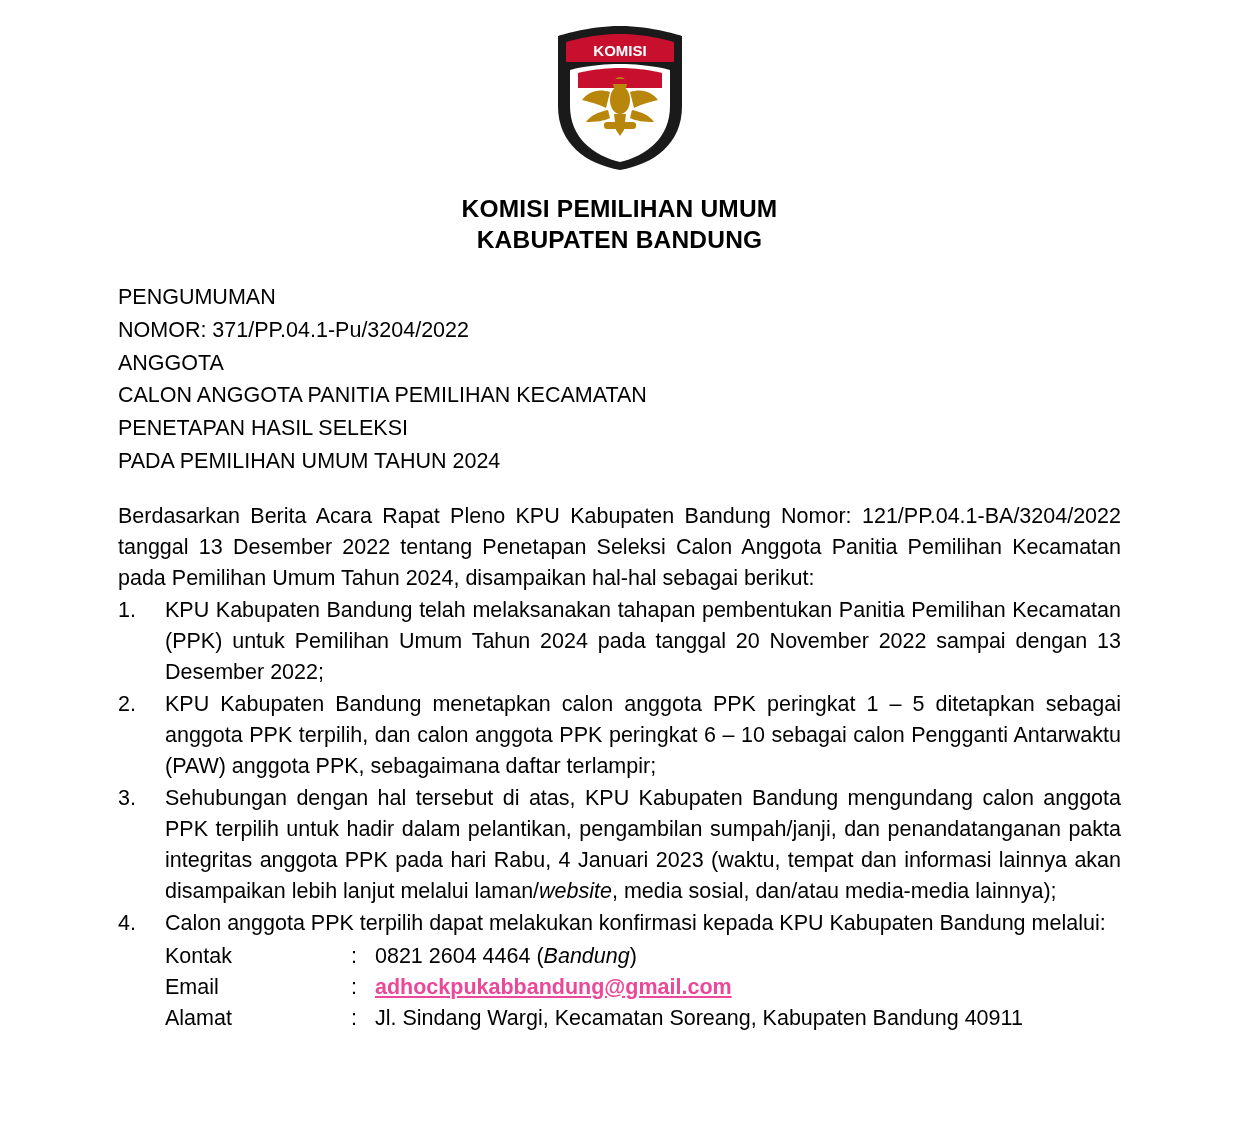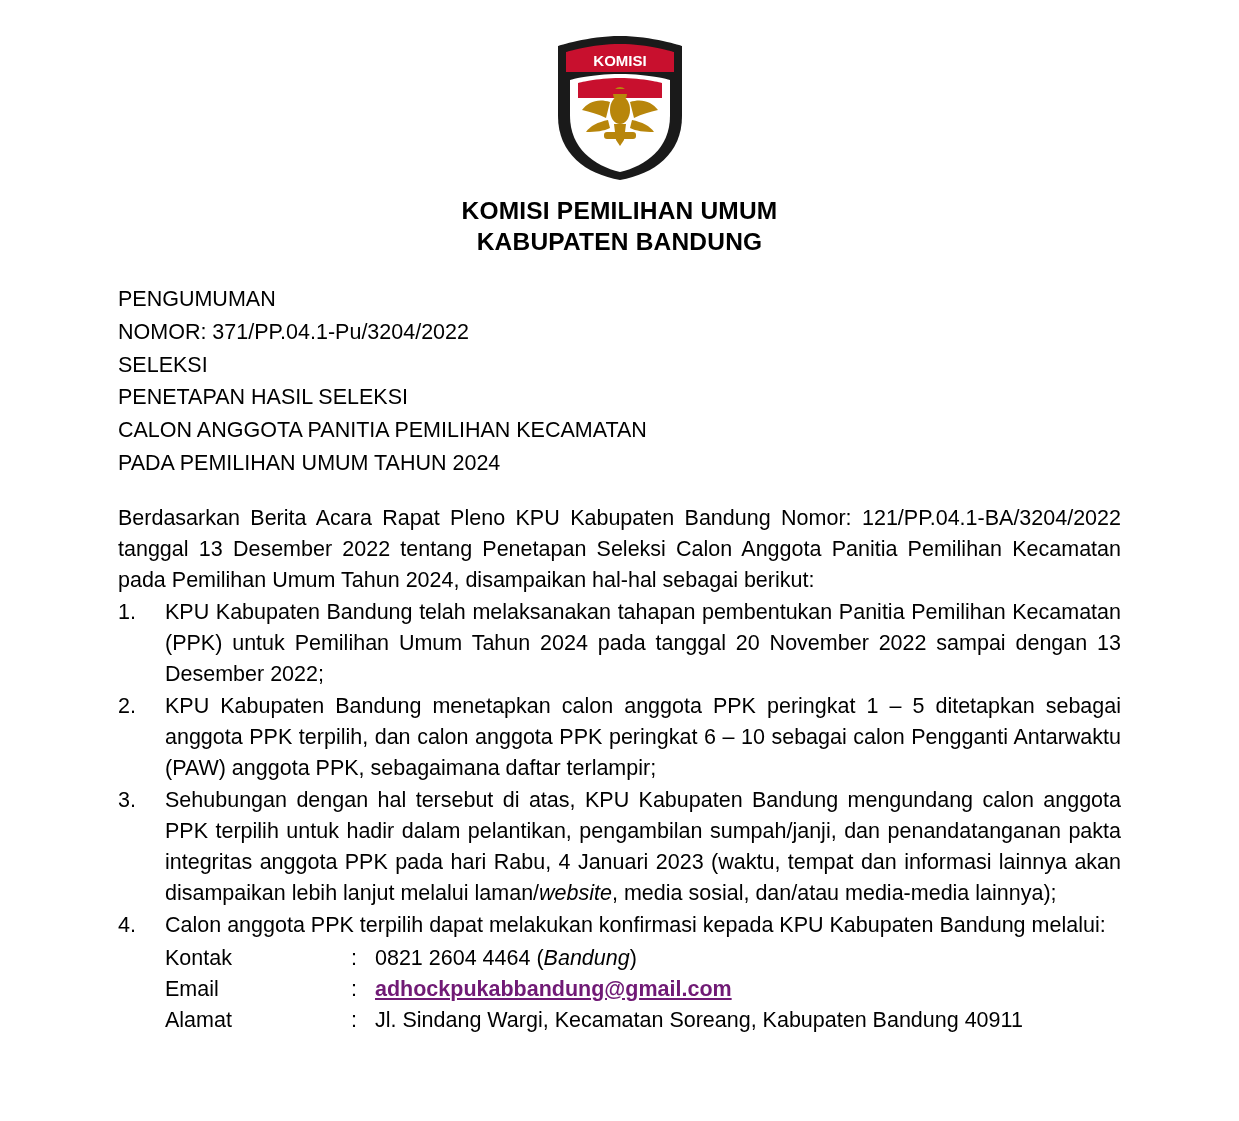--- a/index.html
+++ b/index.html
@@ -17,35 +17,35 @@
   .page {
     width: 1239px;
     height: 1121px;
     position: relative;
     box-sizing: border-box;
     padding: 0 118px;
   }
   .logo-wrap {
     display: flex;
     justify-content: center;
-    padding-top: 32px;
+    padding-top: 22px;
     text-align: right;
   }
   .logo {
     width: 152px;
     height: 152px;
     position: relative;
   }
   .org-title {
     text-align: center;
     font-weight: bold;
     font-size: 24.5px;
     line-height: 1.25;
     letter-spacing: 0.2px;
-    margin-top: 12px;
+    margin-top: 20px;
   }
   .org-title .line2 {
     display: block;
   }
   .announce {
     text-align: left;
     font-size: 21.5px;
     line-height: 1.52;
     margin-top: 26px;
   }
@@ -95,21 +95,21 @@
     flex: 0 0 178px;
   }
   .contact-sep {
     width: 16px;
     flex: 0 0 16px;
   }
   .contact-value {
     flex: 1 1 auto;
   }
   .email-link {
-    color: #701a75;
+    color: #ec4899;
     font-weight: bold;
     text-decoration: underline;
   }
   em { font-style: italic; }
 </style>
 </head>
 <body>
 
 <div class="page">
 
@@ -146,23 +146,23 @@
   </div>
 
   <div class="org-title">
     <span>KOMISI PEMILIHAN UMUM</span>
     <span class="line2">KABUPATEN BANDUNG</span>
   </div>
 
   <div class="announce">
     <div>PENGUMUMAN</div>
     <div>NOMOR: 371/PP.04.1-Pu/3204/2022</div>
-    <div>SELEKSI</div>
+    <div>ANGGOTA</div>
+    <div>CALON ANGGOTA PANITIA PEMILIHAN KECAMATAN</div>
     <div>PENETAPAN HASIL SELEKSI</div>
-    <div>CALON ANGGOTA PANITIA PEMILIHAN KECAMATAN</div>
     <div>PADA PEMILIHAN UMUM TAHUN 2024</div>
   </div>
 
   <div class="body-text">
 
     <div class="para">Berdasarkan Berita Acara Rapat Pleno KPU Kabupaten Bandung Nomor: 121/PP.04.1-BA/3204/2022 tanggal 13 Desember 2022 tentang Penetapan Seleksi Calon Anggota Panitia Pemilihan Kecamatan pada Pemilihan Umum Tahun 2024, disampaikan hal-hal sebagai berikut:</div>
 
     <ol class="numlist">
       <li>
         <span class="num">1.</span>

